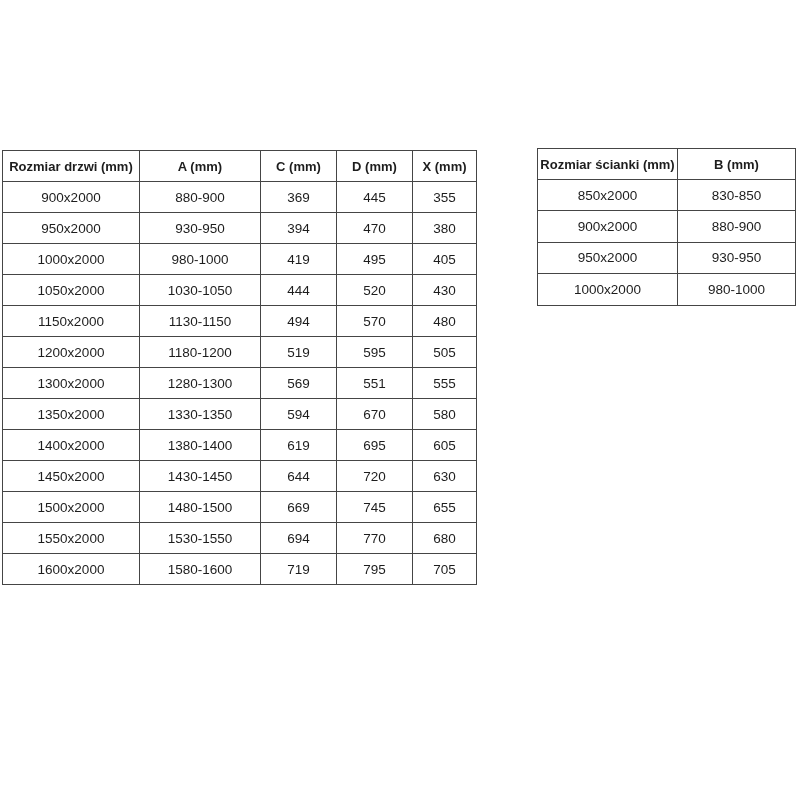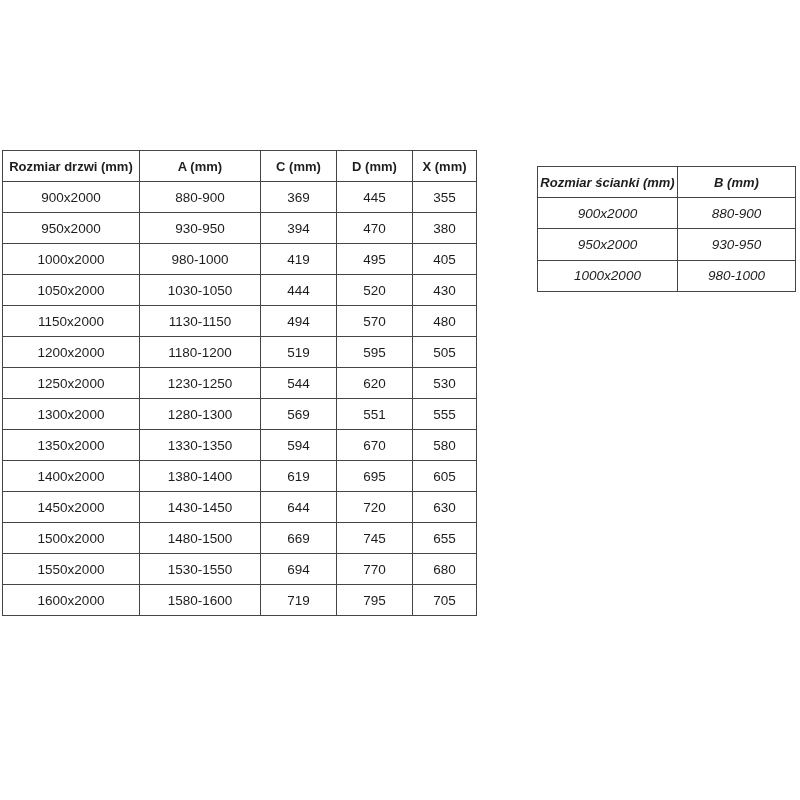--- a/index.html
+++ b/index.html
@@ -33,21 +33,21 @@
     font-size:13.5px;
     font-weight:400;
   }
   table.door{left:2px;top:150px;width:474px;}
   .door td{height:30px;}
   .door col.c0{width:137px;}
   .door col.c1{width:121px;}
   .door col.c2{width:76px;}
   .door col.c3{width:76px;}
   .door col.c4{width:64px;}
-  table.wall{left:537px;top:166px;width:258px;font-style:italic;}
+  table.wall{left:537px;top:148px;width:258px;}
   .wall td{height:30.4px;}
   .wall col.w0{width:140px;}
   .wall col.w1{width:118px;}
 </style>
 </head>
 <body>
 
 <div class="canvas">
 
   <table class="tbl door">
@@ -104,27 +104,20 @@
           <td>480</td>
         </tr>
         <tr>
           <td>1200x2000</td>
           <td>1180-1200</td>
           <td>519</td>
           <td>595</td>
           <td>505</td>
         </tr>
         <tr>
-          <td>1250x2000</td>
-          <td>1230-1250</td>
-          <td>544</td>
-          <td>620</td>
-          <td>530</td>
-        </tr>
-        <tr>
           <td>1300x2000</td>
           <td>1280-1300</td>
           <td>569</td>
           <td>551</td>
           <td>555</td>
         </tr>
         <tr>
           <td>1350x2000</td>
           <td>1330-1350</td>
           <td>594</td>
@@ -175,20 +168,24 @@
         <col class="w1">
     </colgroup>
     <thead>
       <tr>
           <th>Rozmiar ścianki (mm)</th>
           <th>B (mm)</th>
         </tr>
     </thead>
     <tbody>
         <tr>
+          <td>850x2000</td>
+          <td>830-850</td>
+        </tr>
+        <tr>
           <td>900x2000</td>
           <td>880-900</td>
         </tr>
         <tr>
           <td>950x2000</td>
           <td>930-950</td>
         </tr>
         <tr>
           <td>1000x2000</td>
           <td>980-1000</td>

